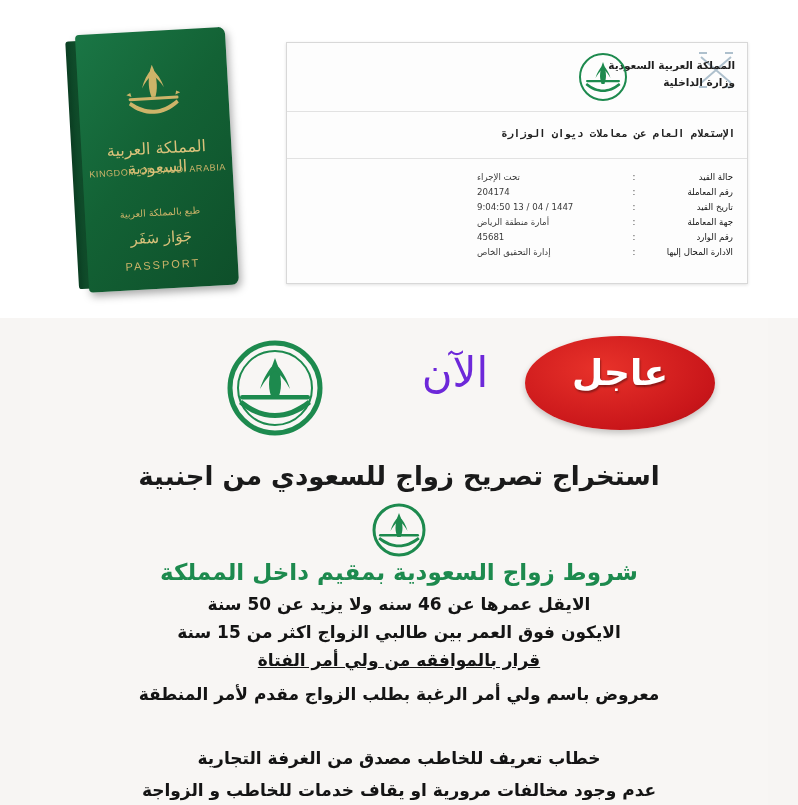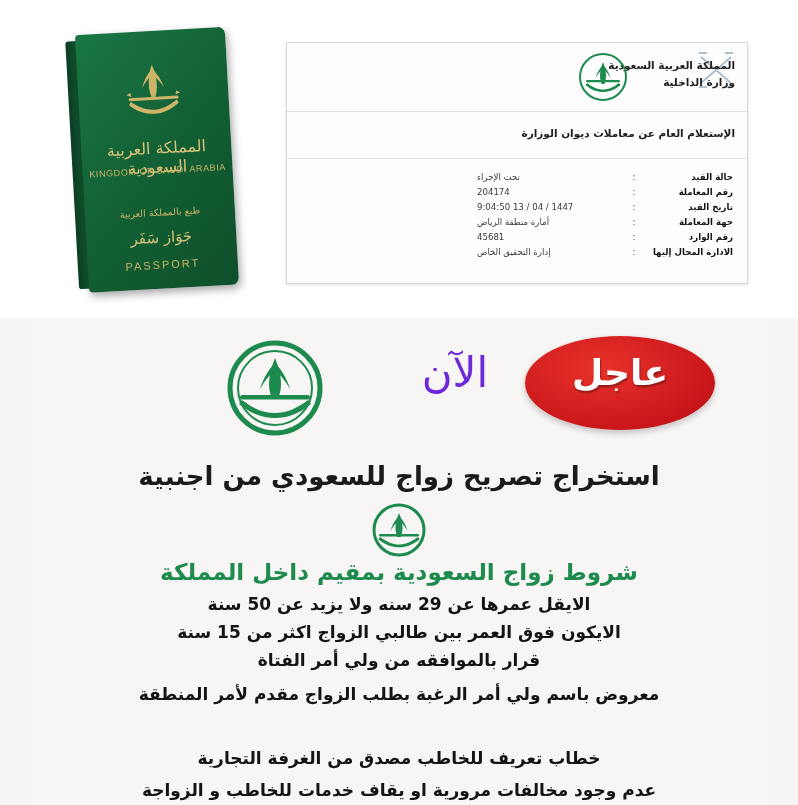--- a/index.html
+++ b/index.html
@@ -137,20 +137,21 @@
   #doc-head-emblem {
     position: absolute;
     right: 120px;
     top: 10px;
     width: 48px; height: 48px;
   }
   #doc-card .sub-row {
     position: relative;
     height: 46px;
     border-bottom: 1px solid #e2e2e2;
+    font-family: Liberation Mono, monospace;
   }
   #doc-subtitle {
     position: absolute;
     right: 12px;
     top: 15px;
     direction: rtl;
     text-align: right;
     color: #202020;
     font-size: 10.5px;
     font-weight: bold;
@@ -166,21 +167,21 @@
     justify-content: flex-start;
     align-items: center;
     height: 15px;
     padding-right: 14px;
     font-size: 8.6px;
     color: #1c1c1c;
   }
   .field-label {
     width: 92px;
     text-align: right;
-    font-weight: bold;
+    font-weight: normal;
     color: #111;
   }
   .field-colon {
     width: 14px;
     text-align: center;
     color: #444;
   }
   .field-value {
     width: 150px;
     text-align: left;
@@ -422,22 +423,22 @@
             <path d="M28 13 c-4 4 -7 9 -8.5 15 c2.3 -4 5 -8 8.5 -10.5z"></path>
             <path d="M28 13 c4 4 7 9 8.5 15 c-2.3 -4 -5 -8 -8.5 -10.5z"></path>
             <path d="M9 34 c7 5 13 7.5 19 7.5 c6 0 12 -2.5 19 -7.5 l1.7 2.3 c-7 5.7 -13.7 8 -20.7 8 c-7 0 -13.7 -2.3 -20.7 -8z"></path>
             <rect x="8" y="31" width="40" height="2.6" rx="1.3"></rect>
           </g>
         </svg>
       </div>
 
       <div id="poster-subtitle">شروط زواج السعودية بمقيم داخل المملكة</div>
 
-      <div class="poster-line" style="top:276px;">الايقل عمرها عن 29 سنه ولا يزيد عن 50 سنة</div>
+      <div class="poster-line" style="top:276px;">الايقل عمرها عن 46 سنه ولا يزيد عن 50 سنة</div>
       <div class="poster-line" style="top:304px;">الايكون فوق العمر بين طالبي الزواج اكثر من 15 سنة</div>
-      <div class="poster-line" style="top:332px;">قرار بالموافقه من ولي أمر الفتاة</div>
+      <div class="poster-line" style="top:332px;text-decoration:underline;">قرار بالموافقه من ولي أمر الفتاة</div>
       <div class="poster-line" style="top:366px;">معروض باسم ولي أمر الرغبة بطلب الزواج مقدم لأمر المنطقة</div>
       <div class="poster-line" style="top:430px;">خطاب تعريف للخاطب مصدق من الغرفة التجارية</div>
       <div class="poster-line" style="top:462px;">عدم وجود مخالفات مرورية او يقاف خدمات للخاطب و الزواجة</div>
     </div>
   </div>
 
 </div>
 
 </body></html>

